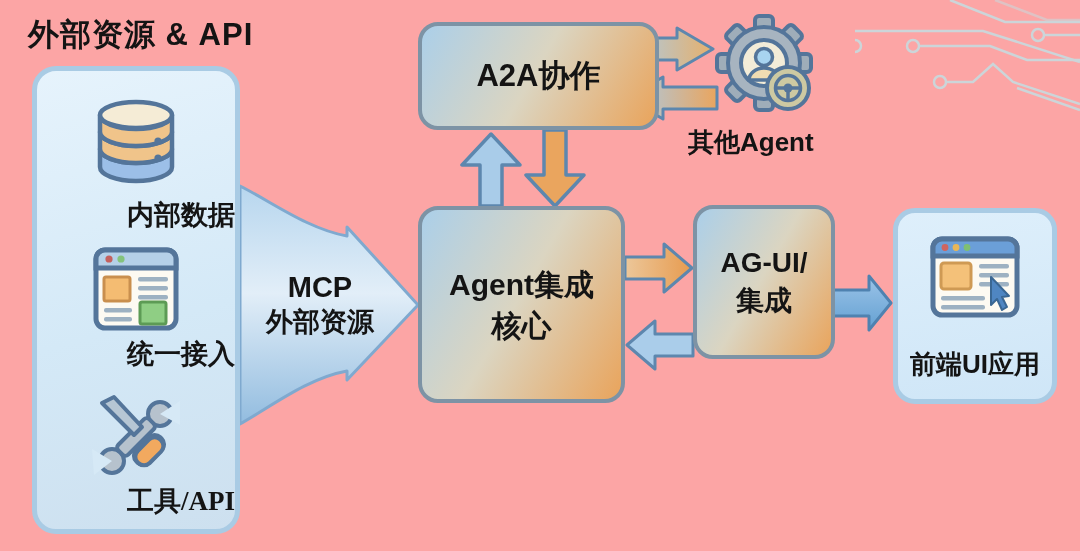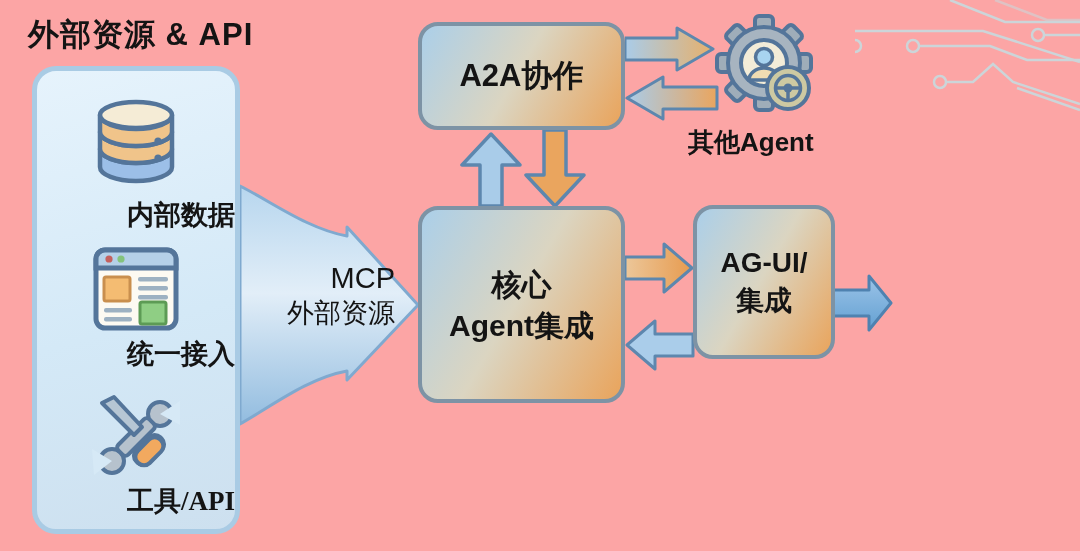--- a/index.html
+++ b/index.html
@@ -21,31 +21,31 @@
   .panel-item-icon{left:50%;transform:translateX(-50%);}
   .panel-label{
     left:0;width:100%;text-align:right;font-size:27px;font-weight:bold;
   }
   .node{
     box-sizing:border-box;border:4px solid #7d93a5;border-radius:20px;
     background:linear-gradient(120deg,#abcfe9 0%,#dbd5c1 48%,#e9a45c 100%);
     display:flex;flex-direction:column;align-items:center;justify-content:center;
     text-align:center;font-weight:bold;z-index:4;
   }
-  .node-a2a{left:418px;top:22px;width:207px;height:108px;font-size:31px;}
+  .node-a2a{left:418px;top:22px;width:241px;height:108px;font-size:31px;}
   .node-agent{left:418px;top:206px;width:207px;height:197px;font-size:30px;line-height:41px;}
   .node-agui{left:693px;top:205px;width:142px;height:154px;font-size:28px;line-height:38px;}
   .node-frontend{
     left:893px;top:208px;width:164px;height:196px;box-sizing:border-box;
     background:linear-gradient(170deg,#deeffb 0%,#cfe6f7 100%);
     border:5px solid #a9cbe4;border-radius:22px;z-index:4;
   }
   .frontend-label{left:0;top:134px;width:100%;text-align:center;font-size:26px;font-weight:bold;}
   .mcp-label{
-    left:245px;top:261px;width:150px;text-align:right;font-weight:normal;z-index:5;
+    left:245px;top:270px;width:150px;text-align:center;font-weight:bold;z-index:5;
     font-size:29px;line-height:35px;
   }
   .mcp-label .l2{font-size:27px;}
   .other-agent-label{
     left:688px;top:125px;width:155px;font-size:26px;font-weight:bold;z-index:4;
   }
   .arrow{z-index:2;}
   svg{display:block;}
 </style>
 </head>
@@ -210,23 +210,42 @@
     </linearGradient>
       </defs>
     <polygon points="0,18 36,18 36,4 58,31 36,58 36,44 0,44" fill="url(#gD)" stroke="#4f82b0" stroke-width="3" stroke-linejoin="round"></polygon>
   </svg>
 
   <div class="abs node node-a2a">
     <div>A2A协作</div>
   </div>
 
   <div class="abs node node-agent">
+    <div>Agent集成</div>
     <div>核心</div>
-    <div>Agent集成</div>
   </div>
 
   <div class="abs node node-agui">
     <div>AG-UI/</div>
     <div>集成</div>
   </div>
 
+  <div class="abs node-frontend">
+    <svg class="abs" style="left:31px;top:22px;" width="92" height="84" viewBox="0 0 92 84">
+      <rect x="4" y="4" width="84" height="76" rx="9" fill="#fdfaf2" stroke="#54759a" stroke-width="5"></rect>
+      <path d="M4,21 L4,13 A9,9 0 0 1 13,4 L79,4 A9,9 0 0 1 88,13 L88,21 Z" fill="#6b9fd8" stroke="#54759a" stroke-width="5"></path>
+      <circle cx="16" cy="12.5" r="3.4" fill="#cf6560"></circle>
+      <circle cx="27" cy="12.5" r="3.4" fill="#e8b657"></circle>
+      <circle cx="38" cy="12.5" r="3.4" fill="#7fbf72"></circle>
+      <rect x="12" y="28" width="30" height="26" rx="3" fill="#f4c179" stroke="#cf9a54" stroke-width="3"></rect>
+      <g fill="#9db1c2">
+        <rect x="50" y="29" width="30" height="4.5" rx="2"></rect>
+        <rect x="50" y="38" width="30" height="4.5" rx="2"></rect>
+        <rect x="50" y="47" width="30" height="4.5" rx="2"></rect>
+        <rect x="12" y="61" width="44" height="4.5" rx="2"></rect>
+        <rect x="12" y="70" width="44" height="4.5" rx="2"></rect>
+      </g>
+      <path d="M62,42 L62,70 L68,64 L73,75 L78,72 L73,62 L80,61 Z" fill="#4f86c2" stroke="#3a6793" stroke-width="2" stroke-linejoin="round"></path>
+    </svg>
+    <div class="abs frontend-label">前端UI应用</div>
+  </div>
 
 </div>
 
 </body></html>

